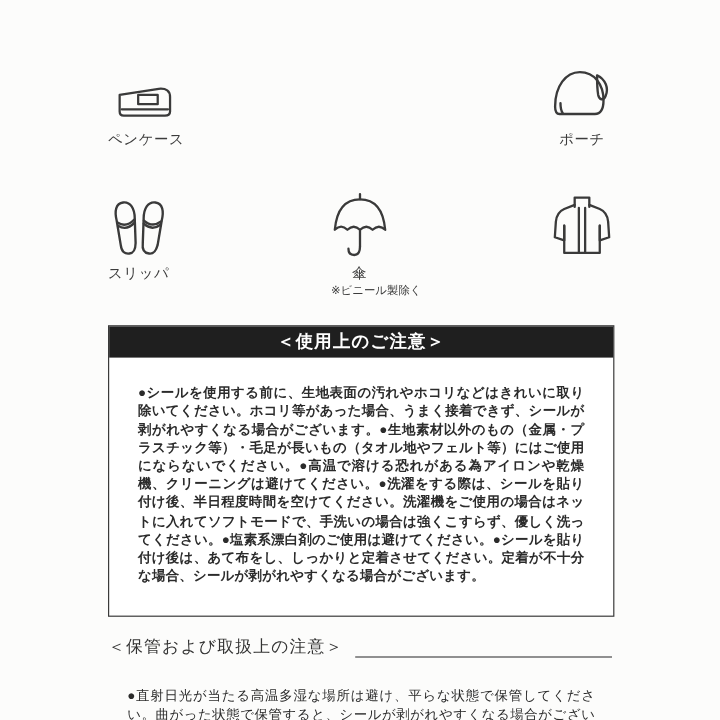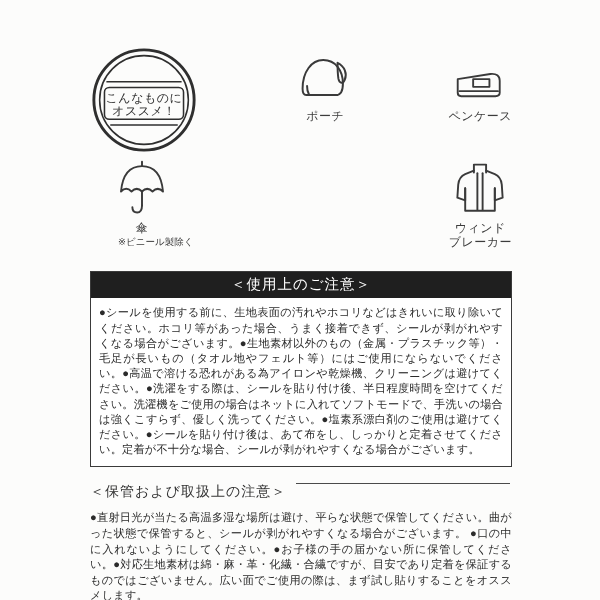--- a/index.html
+++ b/index.html
@@ -28,87 +28,93 @@
   .icon path,.icon rect,.icon line,.icon circle,.icon ellipse{
     fill:none;stroke:#3a3a3a;stroke-width:2.2;stroke-linecap:round;stroke-linejoin:round;
   }
   .icon .fill{fill:#343434;stroke:none;}
   .stamp{width:112px;position:relative;margin-top:2px;}
   .stamp svg text{fill:#2f2f2f;font-size:12.5px;letter-spacing:.5px;}
   .stamp svg circle,.stamp svg rect,.stamp svg line{fill:none;stroke:#2f2f2f;}
 
   
   .usage-box{
-    margin-top:22px;border:1.5px solid #3a3a3a;background:#fff;
+    margin-top:22px;border:1.5px solid #3a3a3a;background:#fff;font-weight:bold;
   }
   .usage-bar{
     background:#1f1f1f;color:#fff;text-align:center;
     font-size:14.5px;letter-spacing:1px;padding:3px 0 4px;
   }
   .body-text{
-    margin:0;padding:7px 8px 9px;
+    margin:16px;padding:7px 8px 9px;
     font-size:11.2px;line-height:15.2px;text-align:justify;
     color:#2b2b2b;letter-spacing:.2px;
   }
 
   
   .storage{margin-top:16px;}
-  .storage-head{display:flex;align-items:flex-start;}
+  .storage-head{display:flex;align-items:flex-end;}
   .storage-title{font-size:14px;letter-spacing:1px;color:#333;white-space:nowrap;}
   .rule{flex:1;border-top:1.4px solid #4a4a4a;margin-left:10px;margin-right:2px;}
   .storage .body-text{padding:9px 0 0;line-height:15.6px;}
 </style>
 </head>
 <body>
 
 <div class="page">
 
   <section>
     <div class="row row1">
 
-      <div class="stamp">
-        <svg width="108" height="108" viewBox="0 0 112 112">
-          <circle cx="56" cy="56" r="52" stroke-width="3"></circle>
-          <circle cx="56" cy="56" r="46" stroke-width="1.6"></circle>
-          <line x1="17" y1="37" x2="95" y2="37" stroke-width="1.6"></line>
-          <rect x="15" y="43" width="82" height="33" rx="5" stroke-width="1.6"></rect>
-          <line x1="21" y1="82" x2="91" y2="82" stroke-width="1.6"></line>
-          <text x="56" y="58" text-anchor="middle">こんなものに</text>
-          <text x="56" y="72" text-anchor="middle">オススメ！</text>
-        </svg>
+
+      <div class="item">
+        <div class="icon-box icon">
+          <svg width="58" height="36" viewBox="0 0 66 42">
+            <path d="M7,13 L45,7 Q56,6 56,15 L56,29 Q56,33 51,33 L11,33 Q7,33 7,29 Z"></path>
+            <rect x="25" y="13" width="19" height="9" stroke-width="1.9"></rect>
+            <line x1="9" y1="27" x2="54" y2="27" stroke-width="1.6"></line>
+          </svg>
+        </div>
+        <div class="label">ペンケース</div>
       </div>
 
       <div class="item">
         <div class="icon-box icon">
           <svg width="54" height="52" viewBox="0 0 60 58">
             <path d="M9,48 Q5,48 5,41 C5,22 15,9 28,9 C42,9 50,21 50,35 Q50,48 42,48 Z"></path>
             <path d="M10,38 Q10,44 12,47"></path>
             <path d="M44,12 C52,16 55,24 52,31 C50,36 46,35 45,30 C44,24 44,17 44,12 Z" stroke-width="1.8"></path>
           </svg>
         </div>
         <div class="label">ポーチ</div>
       </div>
 
-      <div class="item">
-        <div class="icon-box icon">
-          <svg width="58" height="36" viewBox="0 0 66 42">
-            <path d="M7,13 L45,7 Q56,6 56,15 L56,29 Q56,33 51,33 L11,33 Q7,33 7,29 Z"></path>
-            <rect x="25" y="13" width="19" height="9" stroke-width="1.9"></rect>
-            <line x1="9" y1="27" x2="54" y2="27" stroke-width="1.6"></line>
-          </svg>
-        </div>
-        <div class="label">ペンケース</div>
-      </div>
-
 
     </div>
 
     <div class="row row2">
 
 
+      <div class="item">
+        <div class="icon-box icon">
+          <svg width="50" height="52" viewBox="0 0 56 58">
+            <g transform="rotate(-7 16 30)">
+              <path d="M16,5 C23,5 26,12 25,21 L23,44 C22,51 20,53 16,53 C12,53 9,51 9,44 L8,21 C7,12 9,5 16,5 Z" stroke-width="2"></path>
+              <path d="M8.5,23 Q16,29 24.5,22" stroke-width="1.7"></path>
+              <path d="M8.7,26 Q16,32 24.3,25" stroke-width="1.7"></path>
+            </g>
+            <g transform="rotate(7 40 30)">
+              <path d="M40,5 C47,5 49,12 48,21 L47,44 C46,51 44,53 40,53 C36,53 33,51 33,44 L31,21 C30,12 33,5 40,5 Z" stroke-width="2"></path>
+              <path d="M31.5,23 Q40,29 47.5,22" stroke-width="1.7"></path>
+              <path d="M31.7,26 Q40,32 47.3,25" stroke-width="1.7"></path>
+            </g>
+          </svg>
+        </div>
+        <div class="label">スリッパ</div>
+      </div>
 
       <div class="item">
         <div class="icon-box icon">
           <svg width="50" height="56" viewBox="0 0 56 64">
             <line x1="28" y1="2" x2="28" y2="7"></line>
             <path d="M4,36 C6,14 16,7 28,7 C40,7 50,14 52,36 Q46,30 40,36 Q34,30 28,36 Q22,30 16,36 Q10,30 4,36 Z"></path>
             <line x1="28" y1="36" x2="28" y2="52"></line>
             <path d="M28,52 Q28,60 22.5,60 Q17,60 17,54"></path>
           </svg>
         </div>
@@ -120,22 +126,20 @@
         <div class="icon-box icon">
           <svg width="54" height="54" viewBox="0 0 60 62">
             <path d="M23,12 L23,3 L37,3 L37,12" stroke-width="2"></path>
             <path d="M23,10 L13,14 Q6,17 5,26 L4,41 L13,44 L13,30" stroke-width="2"></path>
             <path d="M13,30 L13,56 L47,56 L47,30" stroke-width="2"></path>
             <path d="M47,30 L47,44 L56,41 L55,26 Q54,17 47,14 L37,10" stroke-width="2"></path>
             <line x1="27" y1="13" x2="27" y2="55" stroke-width="1.7"></line>
             <line x1="33" y1="13" x2="33" y2="55" stroke-width="1.7"></line>
           </svg>
         </div>
-        <div class="label">ウィンド
-ブレーカー</div>
       </div>
 
     </div>
   </section>
 
   <section class="usage-box">
     <div class="usage-bar">＜使用上のご注意＞</div>
     <p class="body-text">●シールを使用する前に、生地表面の汚れやホコリなどはきれいに取り除いてください。ホコリ等があった場合、うまく接着できず、シールが剥がれやすくなる場合がございます。●生地素材以外のもの（金属・プラスチック等）・毛足が長いもの（タオル地やフェルト等）にはご使用にならないでください。●高温で溶ける恐れがある為アイロンや乾燥機、クリーニングは避けてください。●洗濯をする際は、シールを貼り付け後、半日程度時間を空けてください。洗濯機をご使用の場合はネットに入れてソフトモードで、手洗いの場合は強くこすらず、優しく洗ってください。●塩素系漂白剤のご使用は避けてください。●シールを貼り付け後は、あて布をし、しっかりと定着させてください。定着が不十分な場合、シールが剥がれやすくなる場合がございます。</p>
   </section>
 

